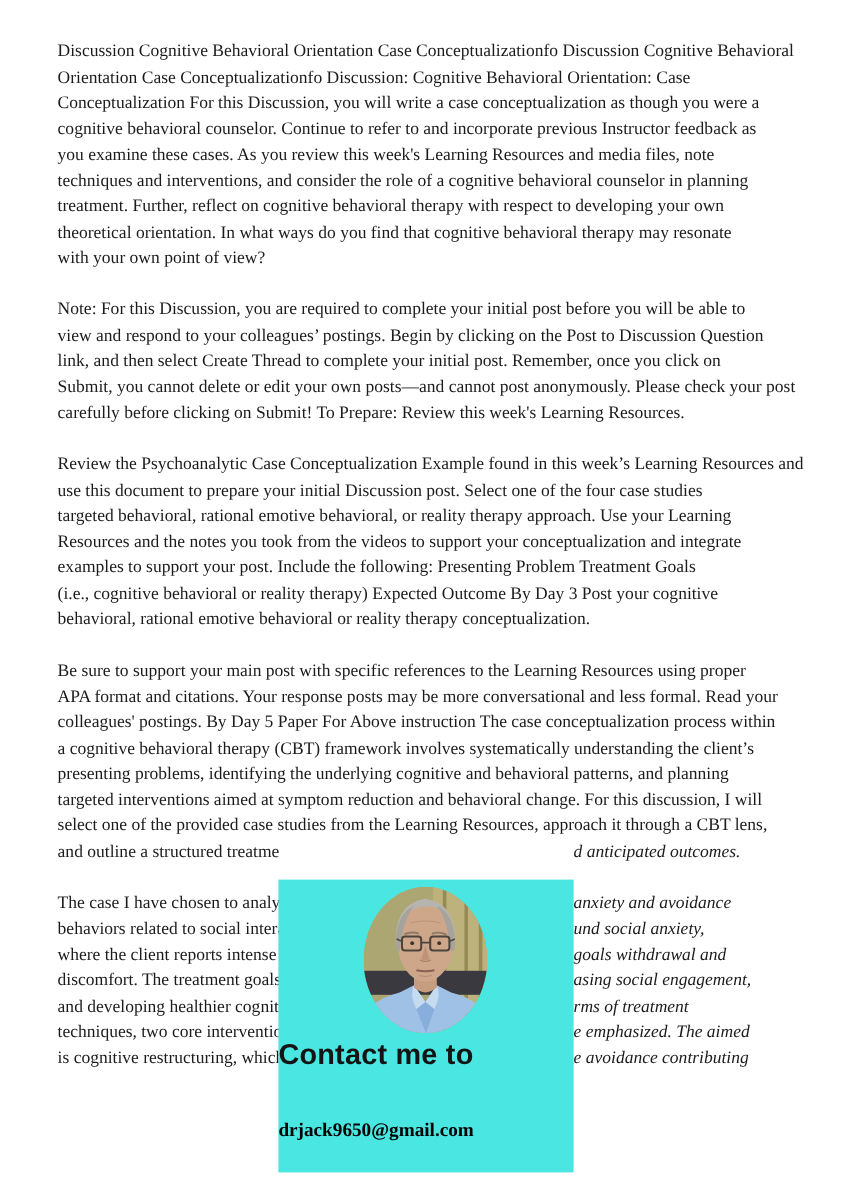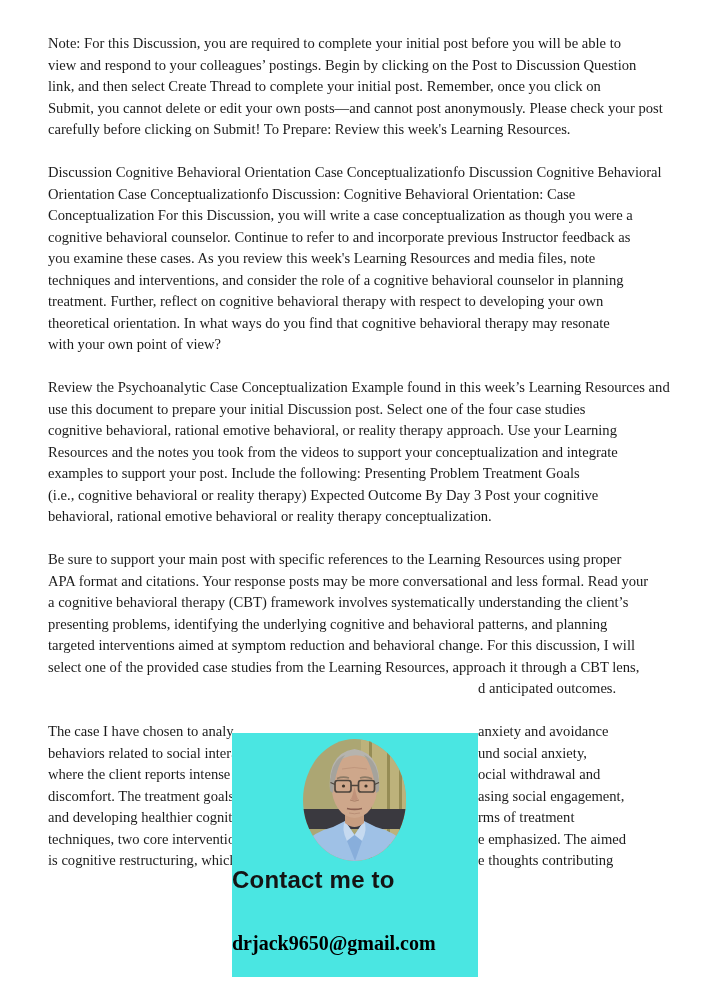--- a/index.html
+++ b/index.html
@@ -11,86 +11,87 @@
     font-family:"Liberation Serif", serif;
   }
   #doc {
     position:absolute; left:48px; top:33px; width:645px;
     font-size:14.6px; line-height:21.5px; color:#1b1b1b;
   }
   .paragraph { margin:0 0 21.5px 0; }
   .line { white-space:nowrap; height:21.5px; }
   .line.split { position:relative; }
   .frag-left { white-space:nowrap; }
-  .frag-right { position:absolute; left:430px; top:0; white-space:nowrap; }
+  .frag-right { position:absolute; left:430px; top:0; white-space:nowrap;font-style:italic; }
 
   .overlay {
     position:absolute; left:232px; top:733px; width:246px; height:244px;
     z-index:5; text-align:left; cursor:pointer;
   }
   .photo { position:absolute; left:71px; top:6px; width:103px; height:122px; }
   .headline {
     position:absolute; top:132px; left:0; width:100%;
     font-family:"Liberation Sans", sans-serif; font-weight:700;
     font-size:24px; line-height:30px; color:#141414; letter-spacing:0.2px;
   }
   .email {
     position:absolute; top:197px; left:0; width:100%;
     font-family:"Liberation Serif", serif; font-weight:700;
-    font-size:20px; line-height:26px; color:#000000;
+    font-size:16px; line-height:26px; color:#000000;
   }
 </style>
 </head>
 <body style="background: rgb(255, 255, 255);">
 
 <div id="doc" style="color: rgb(27, 27, 27);">
-    <div class="paragraph">
-      <div class="line">Note: For this Discussion, you are required to complete your initial post before you will be able to</div>
-      <div class="line">view and respond to your colleagues’ postings. Begin by clicking on the Post to Discussion Question</div>
-      <div class="line">link, and then select Create Thread to complete your initial post. Remember, once you click on</div>
-      <div class="line">Submit, you cannot delete or edit your own posts—and cannot post anonymously. Please check your post</div>
-      <div class="line">carefully before clicking on Submit! To Prepare: Review this week's Learning Resources.</div>
-    </div>
     <div class="paragraph">
       <div class="line">Discussion Cognitive Behavioral Orientation Case Conceptualizationfo Discussion Cognitive Behavioral</div>
       <div class="line">Orientation Case Conceptualizationfo Discussion: Cognitive Behavioral Orientation: Case</div>
       <div class="line">Conceptualization For this Discussion, you will write a case conceptualization as though you were a</div>
       <div class="line">cognitive behavioral counselor. Continue to refer to and incorporate previous Instructor feedback as</div>
       <div class="line">you examine these cases. As you review this week's Learning Resources and media files, note</div>
       <div class="line">techniques and interventions, and consider the role of a cognitive behavioral counselor in planning</div>
       <div class="line">treatment. Further, reflect on cognitive behavioral therapy with respect to developing your own</div>
       <div class="line">theoretical orientation. In what ways do you find that cognitive behavioral therapy may resonate</div>
       <div class="line">with your own point of view?</div>
     </div>
     <div class="paragraph">
+      <div class="line">Note: For this Discussion, you are required to complete your initial post before you will be able to</div>
+      <div class="line">view and respond to your colleagues’ postings. Begin by clicking on the Post to Discussion Question</div>
+      <div class="line">link, and then select Create Thread to complete your initial post. Remember, once you click on</div>
+      <div class="line">Submit, you cannot delete or edit your own posts—and cannot post anonymously. Please check your post</div>
+      <div class="line">carefully before clicking on Submit! To Prepare: Review this week's Learning Resources.</div>
+    </div>
+    <div class="paragraph">
       <div class="line">Review the Psychoanalytic Case Conceptualization Example found in this week’s Learning Resources and</div>
       <div class="line">use this document to prepare your initial Discussion post. Select one of the four case studies</div>
-      <div class="line">cognitive behavioral, rational emotive behavioral, or reality therapy approach. Use your Learning</div>
+      <div class="line">targeted behavioral, rational emotive behavioral, or reality therapy approach. Use your Learning</div>
       <div class="line">Resources and the notes you took from the videos to support your conceptualization and integrate</div>
       <div class="line">examples to support your post. Include the following: Presenting Problem Treatment Goals</div>
       <div class="line">(i.e., cognitive behavioral or reality therapy) Expected Outcome By Day 3 Post your cognitive</div>
       <div class="line">behavioral, rational emotive behavioral or reality therapy conceptualization.</div>
     </div>
     <div class="paragraph">
       <div class="line">Be sure to support your main post with specific references to the Learning Resources using proper</div>
       <div class="line">APA format and citations. Your response posts may be more conversational and less formal. Read your</div>
+      <div class="line">colleagues' postings. By Day 5 Paper For Above instruction The case conceptualization process within</div>
       <div class="line">a cognitive behavioral therapy (CBT) framework involves systematically understanding the client’s</div>
       <div class="line">presenting problems, identifying the underlying cognitive and behavioral patterns, and planning</div>
       <div class="line">targeted interventions aimed at symptom reduction and behavioral change. For this discussion, I will</div>
       <div class="line">select one of the provided case studies from the Learning Resources, approach it through a CBT lens,</div>
-      <div class="line split"><span class="frag-right">d anticipated outcomes.</span></div>
+      <div class="line split"><span class="frag-left">and outline a structured treatme</span><span class="frag-right">d anticipated outcomes.</span></div>
     </div>
     <div class="paragraph">
       <div class="line split"><span class="frag-left">The case I have chosen to analy</span><span class="frag-right">anxiety and avoidance</span></div>
       <div class="line split"><span class="frag-left">behaviors related to social intera</span><span class="frag-right">und social anxiety,</span></div>
-      <div class="line split"><span class="frag-left">where the client reports intense</span><span class="frag-right">ocial withdrawal and</span></div>
+      <div class="line split"><span class="frag-left">where the client reports intense</span><span class="frag-right">goals withdrawal and</span></div>
       <div class="line split"><span class="frag-left">discomfort. The treatment goals</span><span class="frag-right">asing social engagement,</span></div>
       <div class="line split"><span class="frag-left">and developing healthier cogniti</span><span class="frag-right">rms of treatment</span></div>
       <div class="line split"><span class="frag-left">techniques, two core interventio</span><span class="frag-right">e emphasized. The aimed</span></div>
-      <div class="line split"><span class="frag-left">is cognitive restructuring, which</span><span class="frag-right">e thoughts contributing</span></div>
+      <div class="line split"><span class="frag-left">is cognitive restructuring, which</span><span class="frag-right">e avoidance contributing</span></div>
     </div>
   </div>
 
 <div class="overlay" id="overlay" style="background-color: rgb(74, 230, 226);">
   <div class="photo">
     <svg viewBox="0 0 103 122" width="103" height="122" aria-hidden="true">
       <defs>
         <clipPath id="ovalClip">
             <ellipse cx="51.5" cy="61" rx="51.5" ry="61"></ellipse>
           </clipPath>

